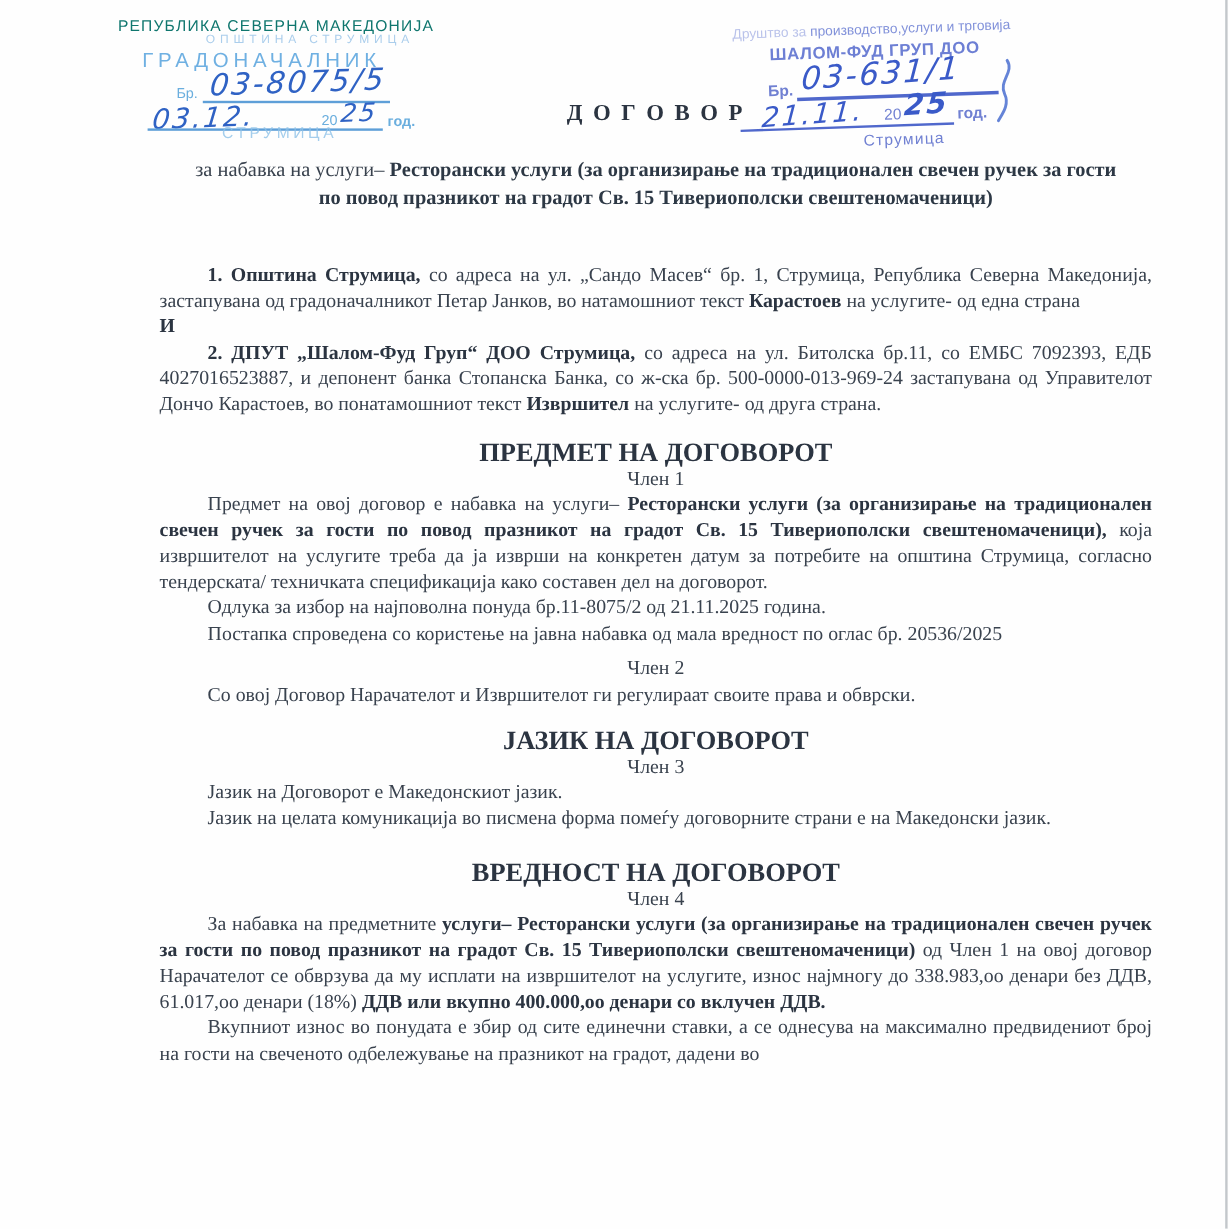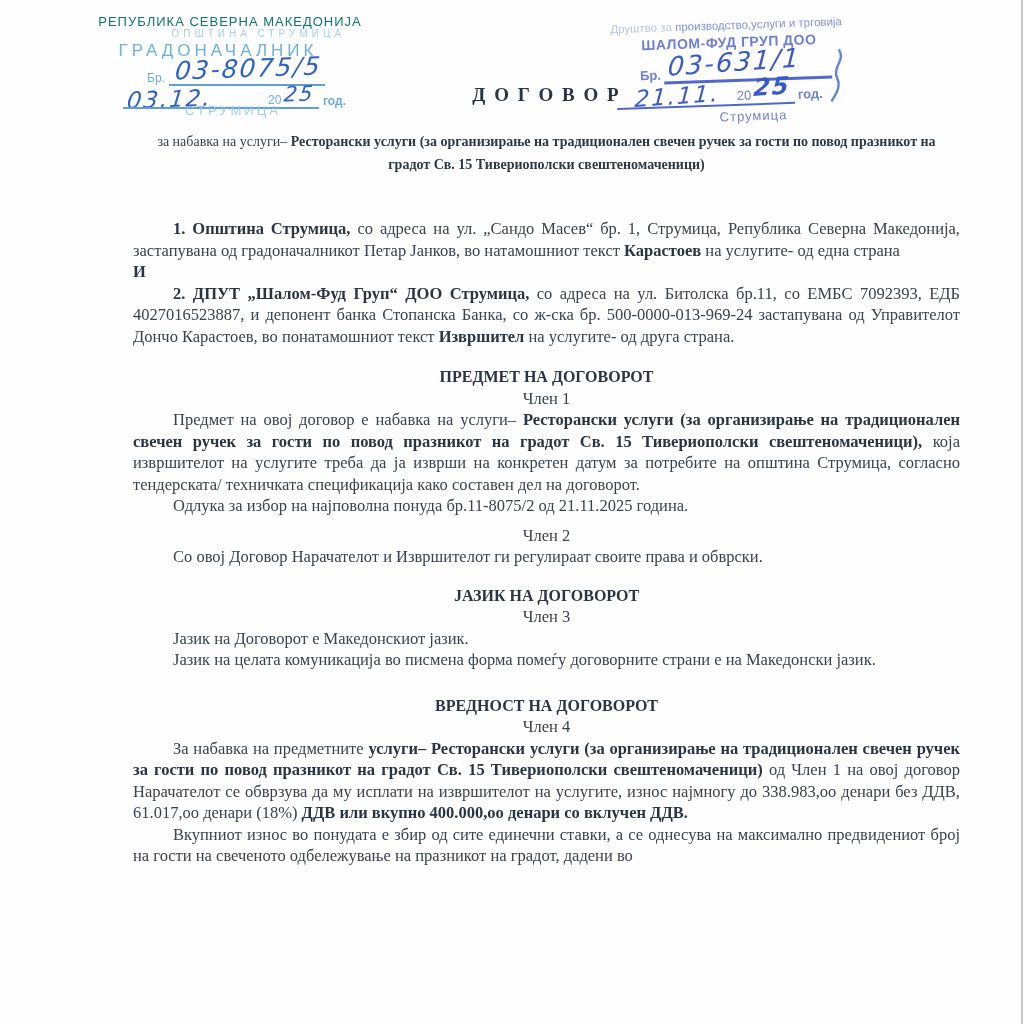--- a/index.html
+++ b/index.html
@@ -6,28 +6,28 @@
   body{
     width:1024px;height:1024px;position:relative;overflow:hidden;
     background:#fefefe;
     font-family:"Liberation Serif", serif;
   }
   
   .scan-edge{position:absolute;right:1px;top:0;width:2px;height:1024px;background:#c3c7cb;}
   
   .header{position:absolute;left:133px;top:84px;width:827px;text-align:center;}
   .title{font-size:19px;font-weight:bold;letter-spacing:2px;color:#2b3441;}
-  .subtitle{margin:24px auto 0;width:780px;font-size:14px;line-height:23px;font-weight:bold;color:#2d3845;}
+  .subtitle{margin:24px auto 0;width:780px;font-size:17px;line-height:23px;font-weight:bold;color:#2d3845;}
   .subtitle .reg{font-weight:normal;color:#39424e;}
   
   .body-text{position:absolute;left:133px;top:218px;width:827px;font-size:16.5px;line-height:21.5px;color:#39424e;text-align:justify;}
   .body-text b{color:#2b3441;}
   .p{margin:0;}
   .indent{text-indent:40px;}
-  .heading{text-align:center;font-weight:bold;font-size:16px;color:#2b3441;margin:0;text-indent:0;}
+  .heading{text-align:center;font-weight:bold;font-size:22px;color:#2b3441;margin:0;text-indent:0;}
   .clen{text-align:center;margin:0;text-indent:0;}
   .mt-predmet{margin-top:19px;}
   .mt-clen2{margin-top:8px;}
   .mt-jazik{margin-top:17px;}
   .mt-vrednost{margin-top:24px;}
   
   .stamp{position:absolute;font-family:"Liberation Sans", sans-serif;pointer-events:none;}
   .stamp div{position:absolute;white-space:nowrap;}
   .hand{
     font-family:"DejaVu Sans", sans-serif;font-style:italic;letter-spacing:2px;
@@ -113,20 +113,21 @@
   <p class="p indent"><b>1. Општина Струмица,</b><span> со адреса на ул. „Сандо Масев“ бр. 1, Струмица, Република Северна Македонија, застапувана од градоначалникот Петар Јанков, во натамошниот текст </span><b>Карастоев</b><span> на услугите- од една страна</span></p>
 
   <p class="p"><b>И</b></p>
 
   <p class="p indent"><b>2. ДПУТ  „Шалом-Фуд Груп“ ДОО Струмица,</b><span> со адреса на ул. Битолска бр.11, со ЕМБС 7092393, ЕДБ 4027016523887, и депонент банка Стопанска Банка, со ж-ска бр. 500-0000-013-969-24 застапувана од Управителот Дончо Карастоев, во понатамошниот текст </span><b>Извршител</b><span> на услугите- од друга страна.</span></p>
 
   <p class="p heading mt-predmet">ПРЕДМЕТ НА ДОГОВОРОТ</p>
   <p class="p clen">Член 1</p>
   <p class="p indent"><span>Предмет на овој договор е набавка на услуги– </span><b>Ресторански услуги (за организирање на традиционален свечен ручек за гости по повод празникот на градот Св. 15 Тивериополски свештеномаченици),</b><span> која извршителот на услугите треба да ја изврши на конкретен датум за потребите на општина Струмица, согласно тендерската/ техничката спецификација како составен дел на договорот.</span></p>
   <p class="p indent">Одлука за избор на најповолна понуда бр.11-8075/2 од 21.11.2025 година.</p>
+  <p class="p indent">Постапка спроведена со користење на јавна набавка од мала вредност по оглас бр. 20536/2025</p>
   <p class="p clen mt-clen2">Член 2</p>
   <p class="p indent">Со овој Договор Нарачателот и Извршителот ги регулираат своите права и обврски.</p>
 
   <p class="p heading mt-jazik">ЈАЗИК НА ДОГОВОРОТ</p>
   <p class="p clen">Член 3</p>
   <p class="p indent">Јазик на Договорот е Македонскиот јазик.</p>
   <p class="p indent">Јазик на целата комуникација во писмена форма помеѓу договорните страни е на Македонски јазик.</p>
 
   <p class="p heading mt-vrednost">ВРЕДНОСТ НА ДОГОВОРОТ</p>
   <p class="p clen">Член 4</p>

